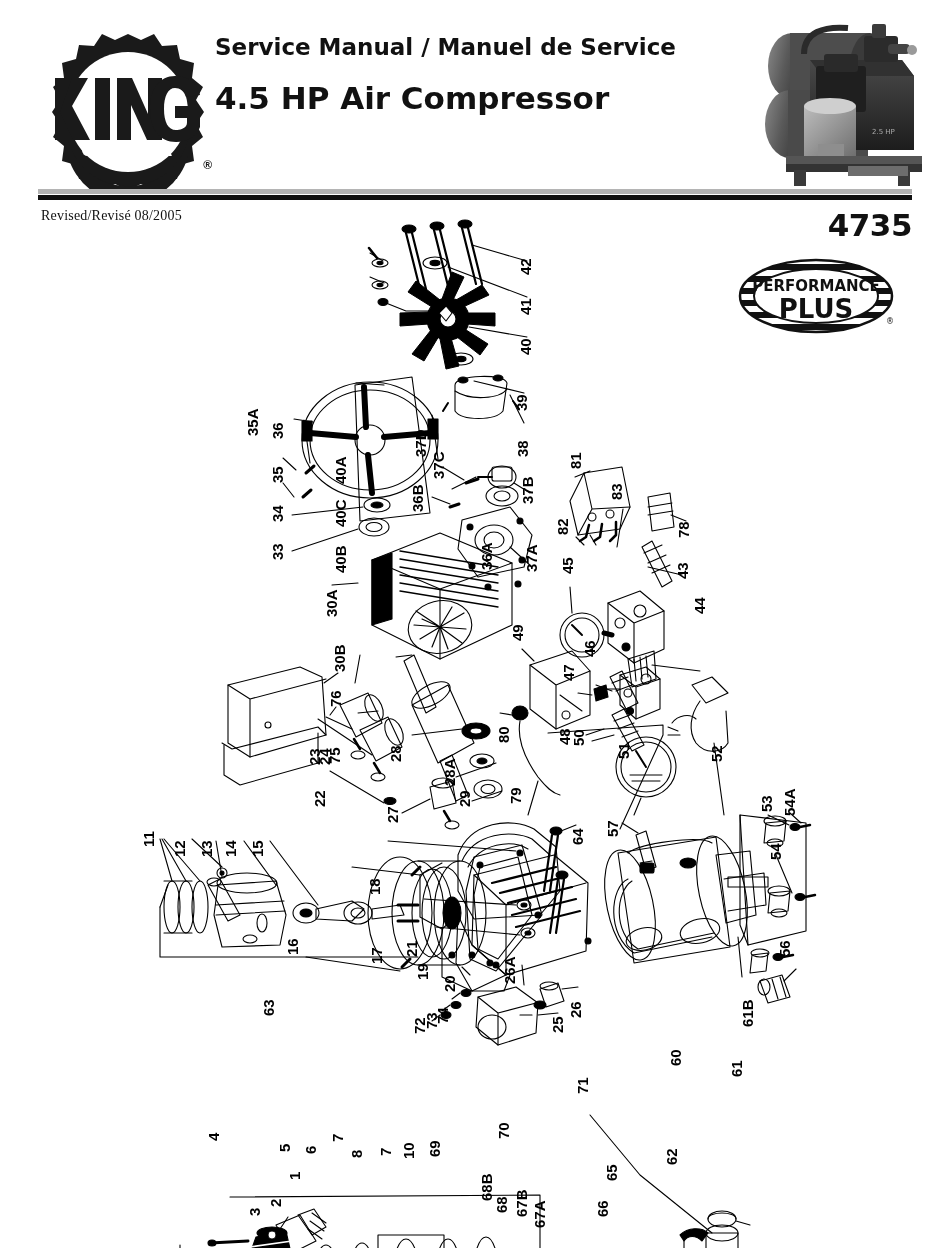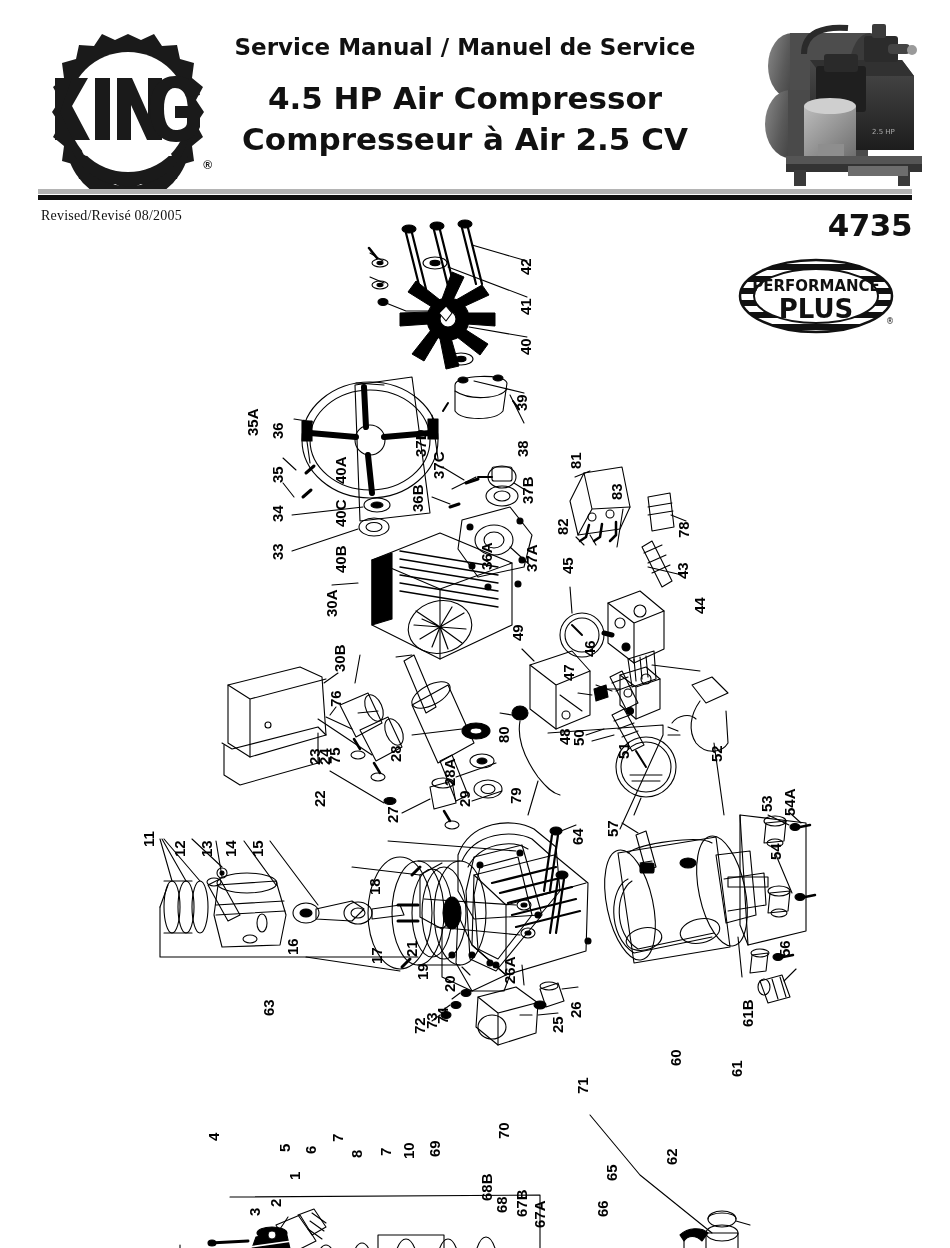--- a/index.html
+++ b/index.html
@@ -31,21 +31,20 @@
   #logo-gear { position: absolute; left: 0; top: 0; }
   #logo-reg {
     position: absolute;
     right: 2px; bottom: 22px;
     font-size: 12px; font-weight: bold; color: #1a1a1a;
   }
   #title-block {
     position: absolute;
     left: 215px; top: 34px;
     width: 500px;
-    text-align: center;
     color: #111;
   }
   #title-sub {
     font-size: 23px;
     font-weight: bold;
     letter-spacing: 0px;
     margin-bottom: 18px;
     font-family: "DejaVu Sans", sans-serif;
   }
   #title-main-en, #title-main-fr {
@@ -152,21 +151,20 @@
           <path d="M26 112 A62 62 0 0 0 146 112 L146 128 A62 62 0 0 1 26 128 Z" fill="#1a1a1a"></path>
           <text x="86" y="128" text-anchor="middle" fill="#ffffff" font-family="DejaVu Sans, sans-serif" font-size="16" font-weight="bold" letter-spacing="3">CANADA</text>
         </g>
       </svg>
       <span id="logo-reg">®</span>
     </div>
 
     <div id="title-block">
       <div id="title-sub">Service Manual / Manuel de Service</div>
       <div id="title-main-en">4.5 HP Air Compressor</div>
-      <div id="title-main-fr">Compresseur à Air 2.5 CV</div>
     </div>
 
     <div id="product-photo">
       <svg width="175" height="176" viewBox="0 0 175 176">
         <defs>
           <linearGradient id="mt" x1="0" y1="0" x2="1" y2="0.3">
             <stop offset="0" stop-color="#8a8a8a"></stop>
               <stop offset="0.45" stop-color="#5a5a5a"></stop>
             <stop offset="1" stop-color="#2e2e2e"></stop>
           </linearGradient>

